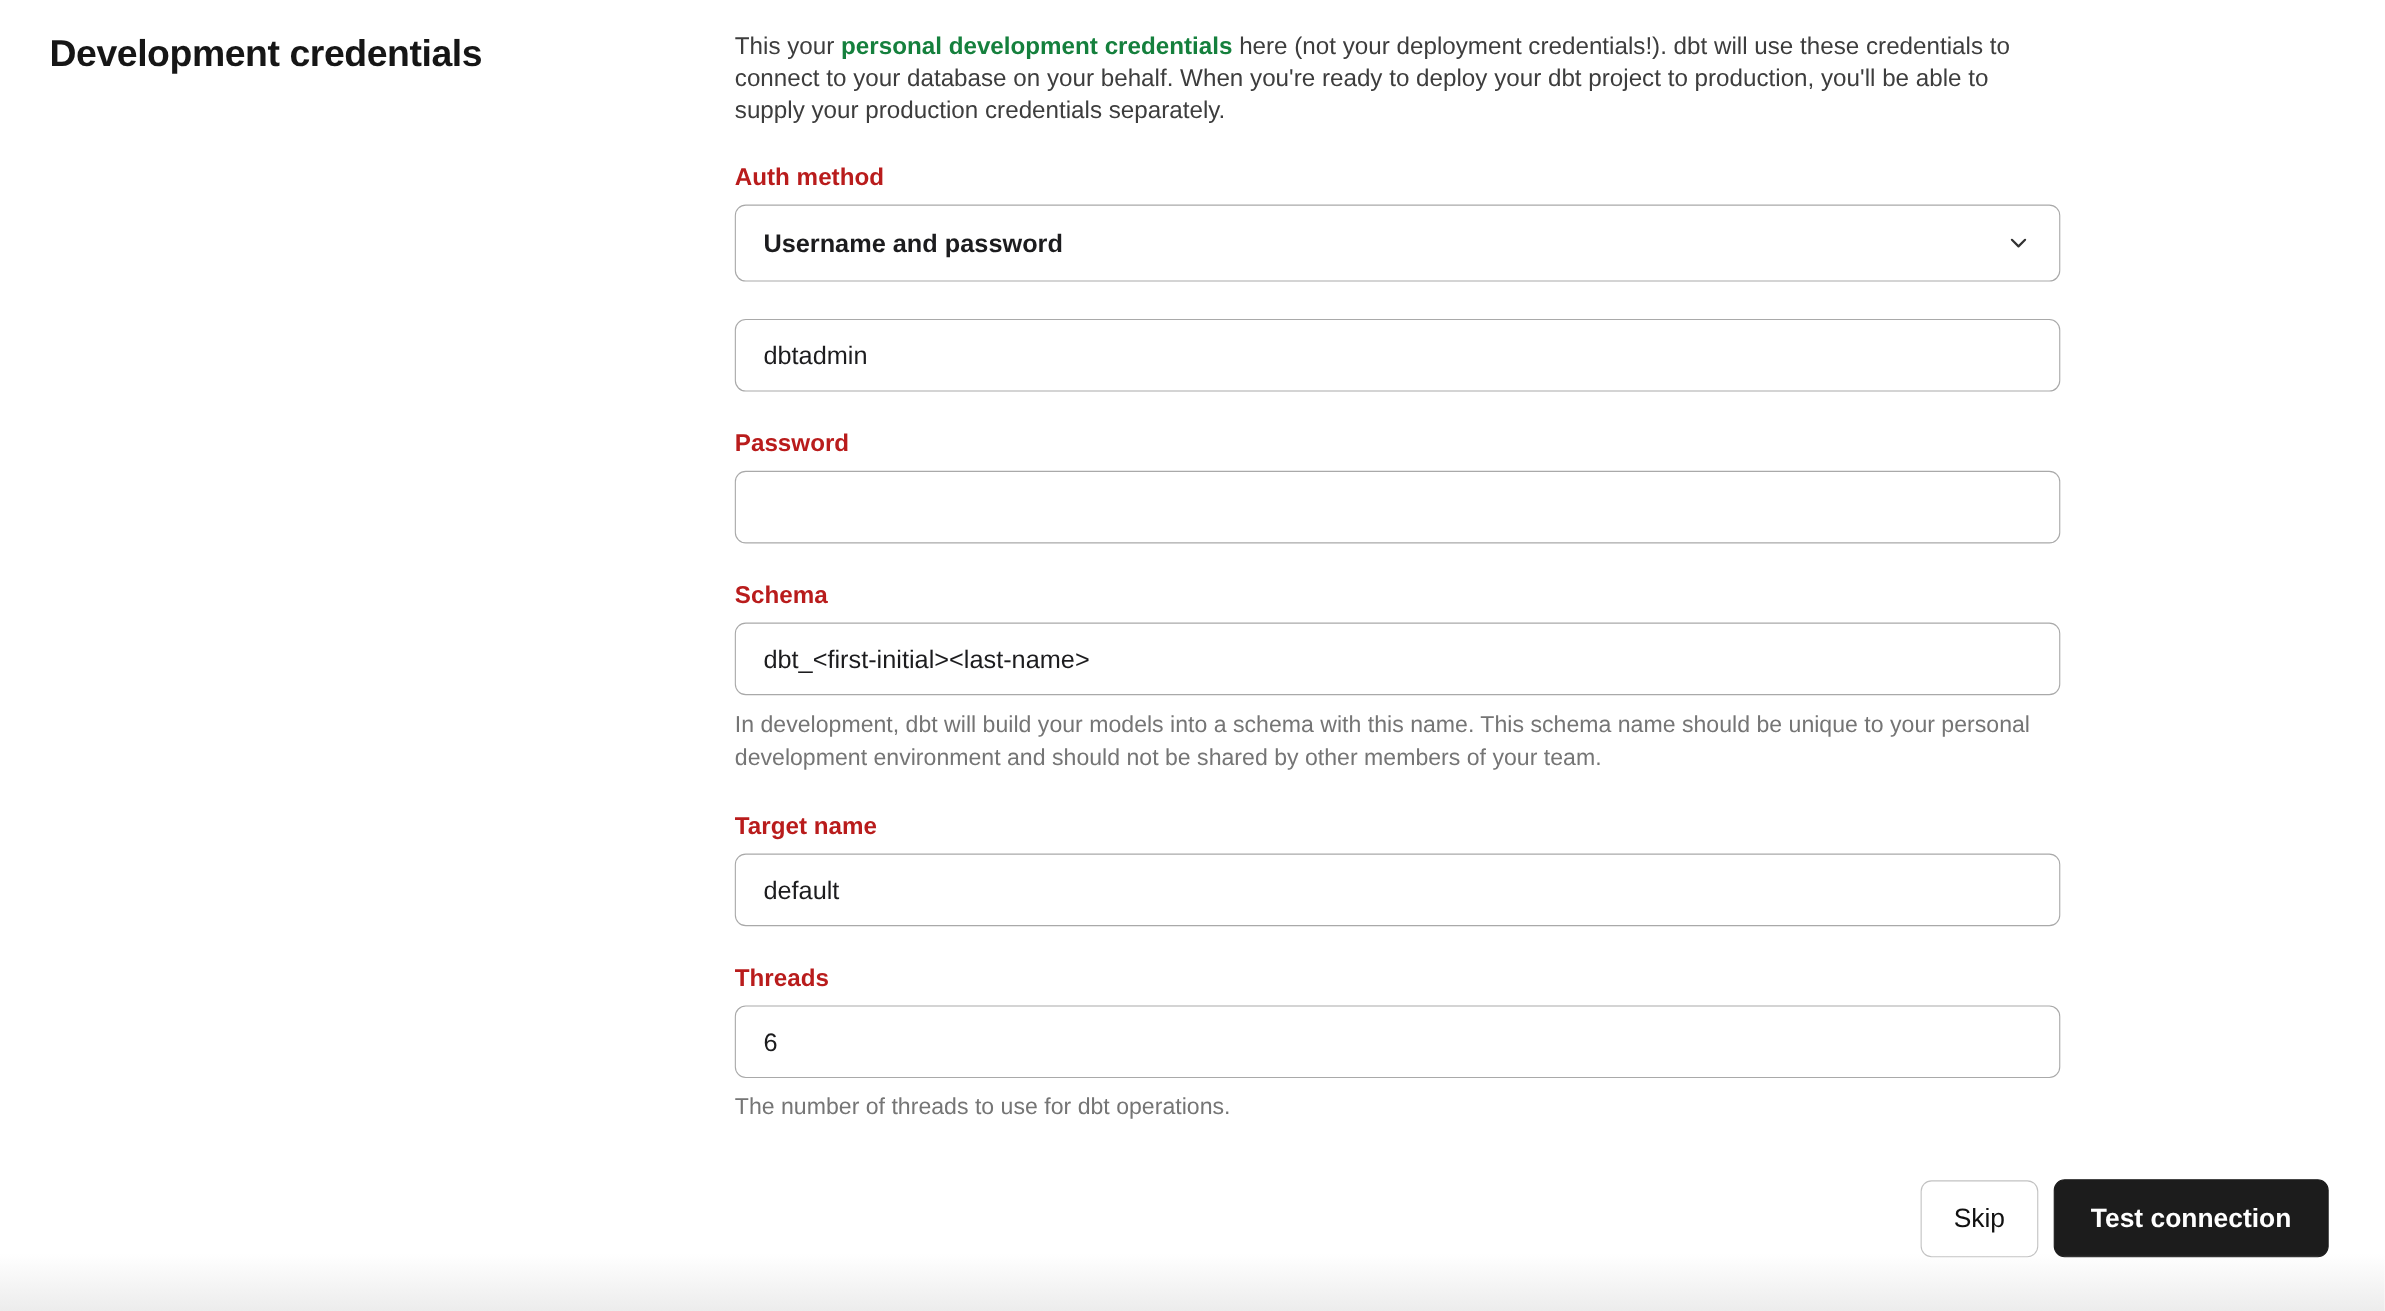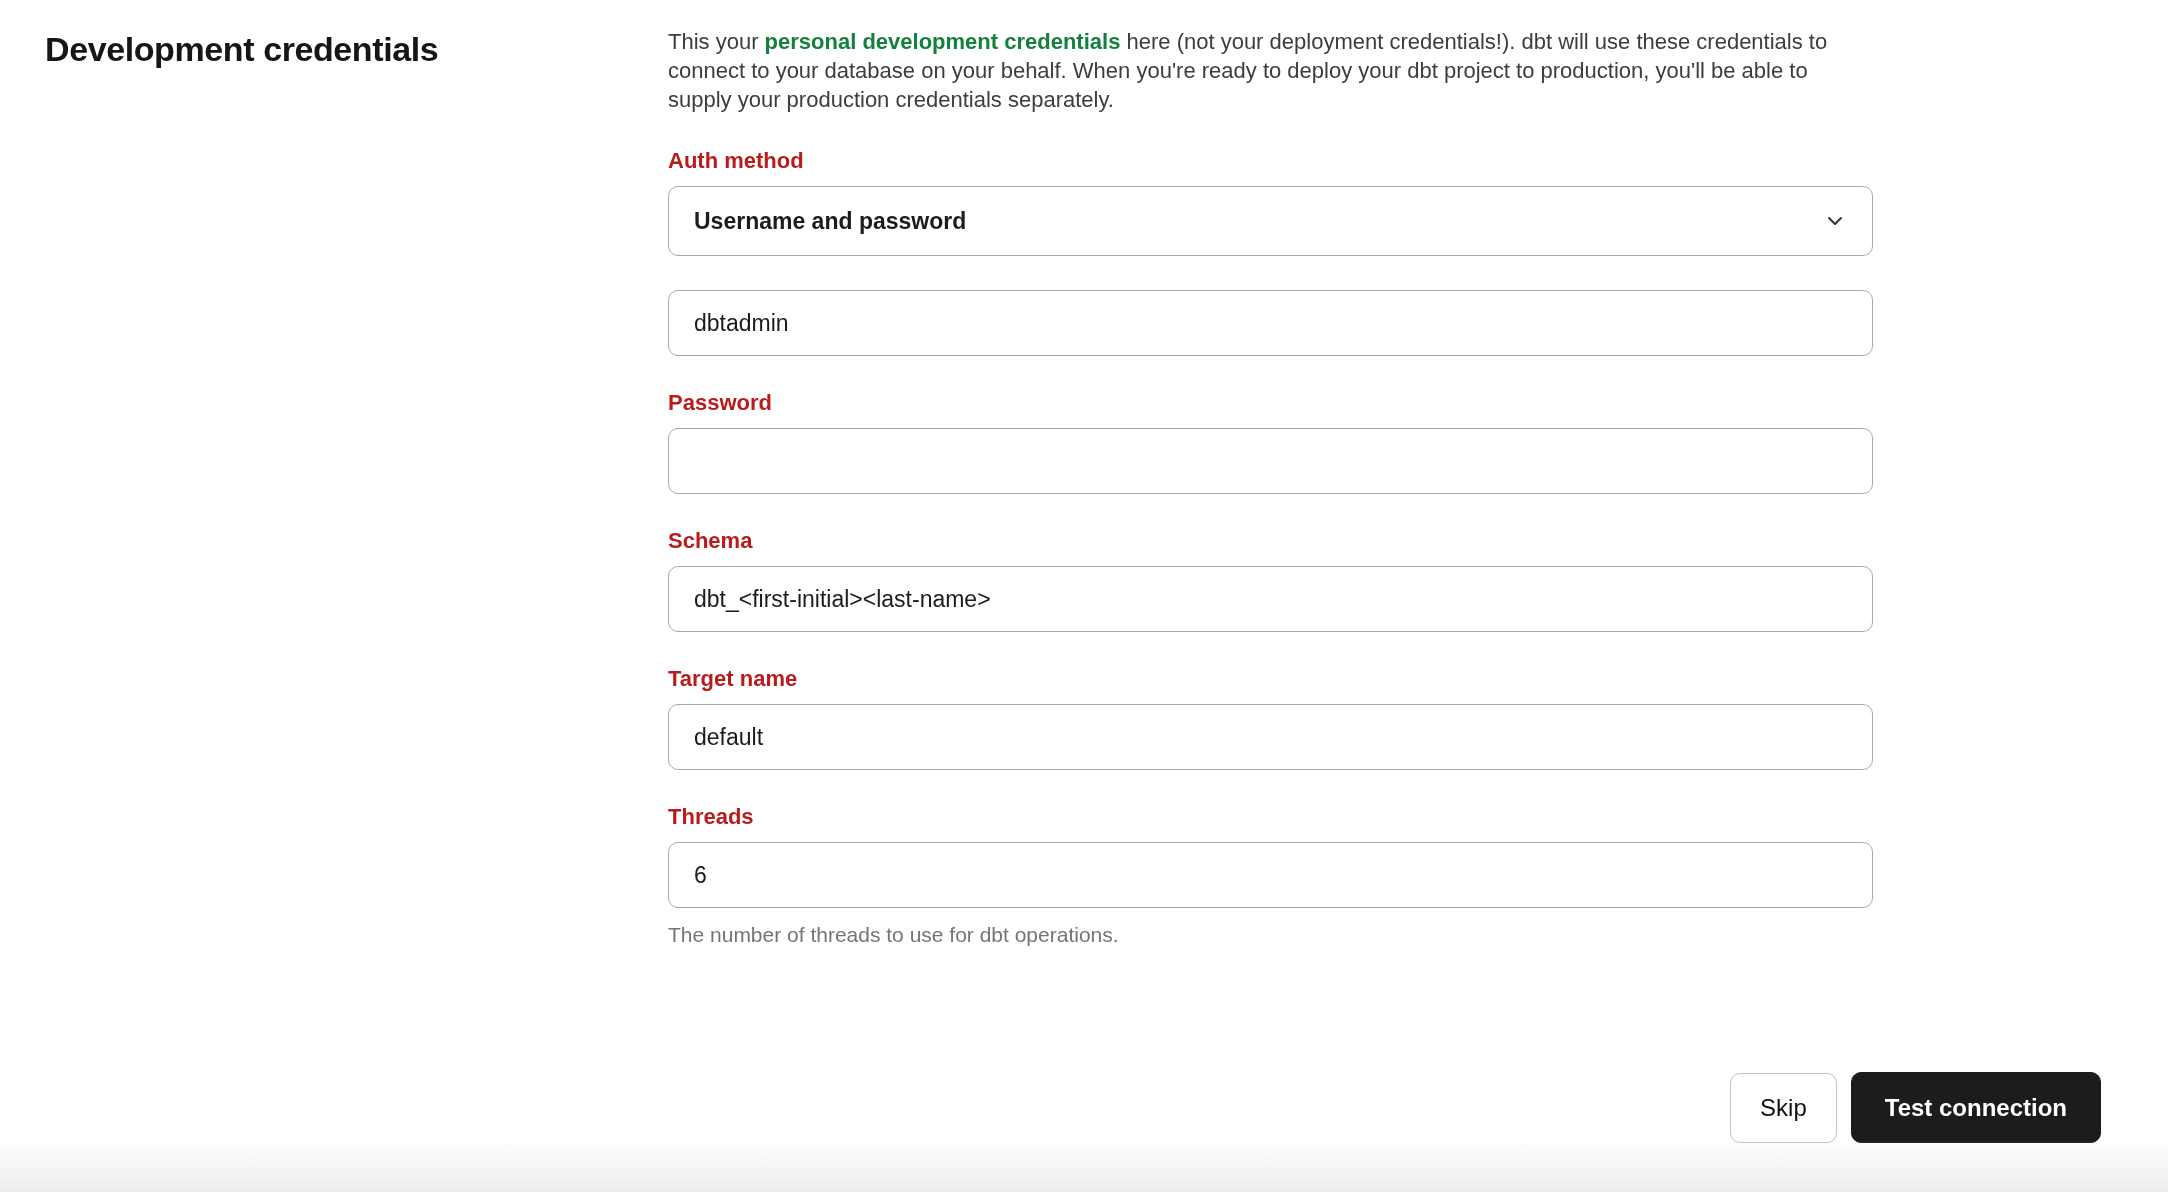--- a/index.html
+++ b/index.html
@@ -87,21 +87,21 @@
     margin-right: 4px;
   }
   .helper-text {
     font-size: 21px;
     line-height: 30px;
     color: #757575;
     margin-top: 12px;
   }
   .actions {
     position: absolute;
-    right: 67px;
+    right: 51px;
     bottom: 49px;
     display: flex;
     align-items: center;
     gap: 14px;
   }
   .btn {
     font-family: "Liberation Sans", sans-serif;
     border-radius: 10px;
     cursor: pointer;
     font-size: 24px;
@@ -163,20 +163,21 @@
     </div>
 
     <div class="field">
       <div class="field-label">Password</div>
       <input type="password" class="text-input" value="" style="">
     </div>
 
     <div class="field">
       <div class="field-label">Schema</div>
       <input type="text" class="text-input" value="dbt_&lt;first-initial&gt;&lt;last-name&gt;" style="">
+      <div class="helper-text">In development, dbt will build your models into a schema with this name. This schema name should be unique to your personal development environment and should not be shared by other members of your team.</div>
     </div>
 
     <div class="field">
       <div class="field-label">Target name</div>
       <input type="text" class="text-input" value="default" style="">
     </div>
 
     <div class="field">
       <div class="field-label">Threads</div>
       <input type="text" class="text-input" value="6" style="">

